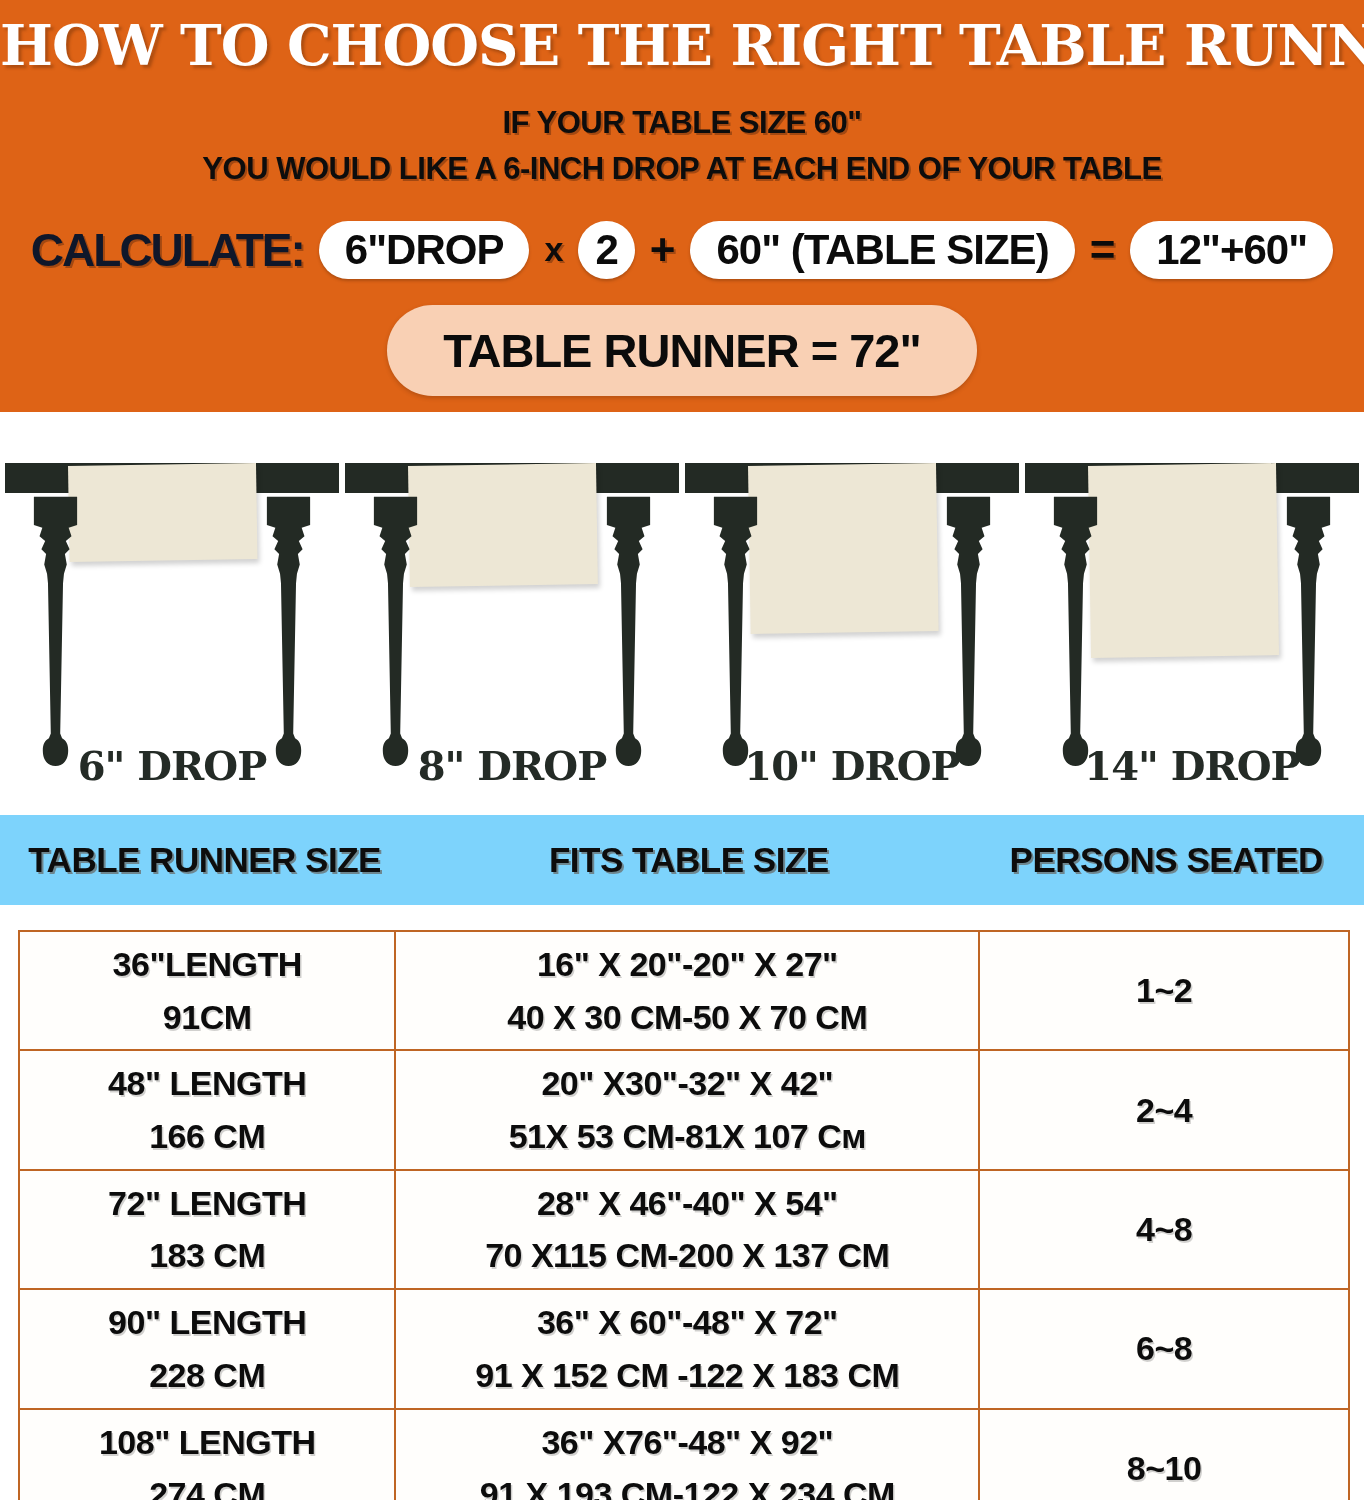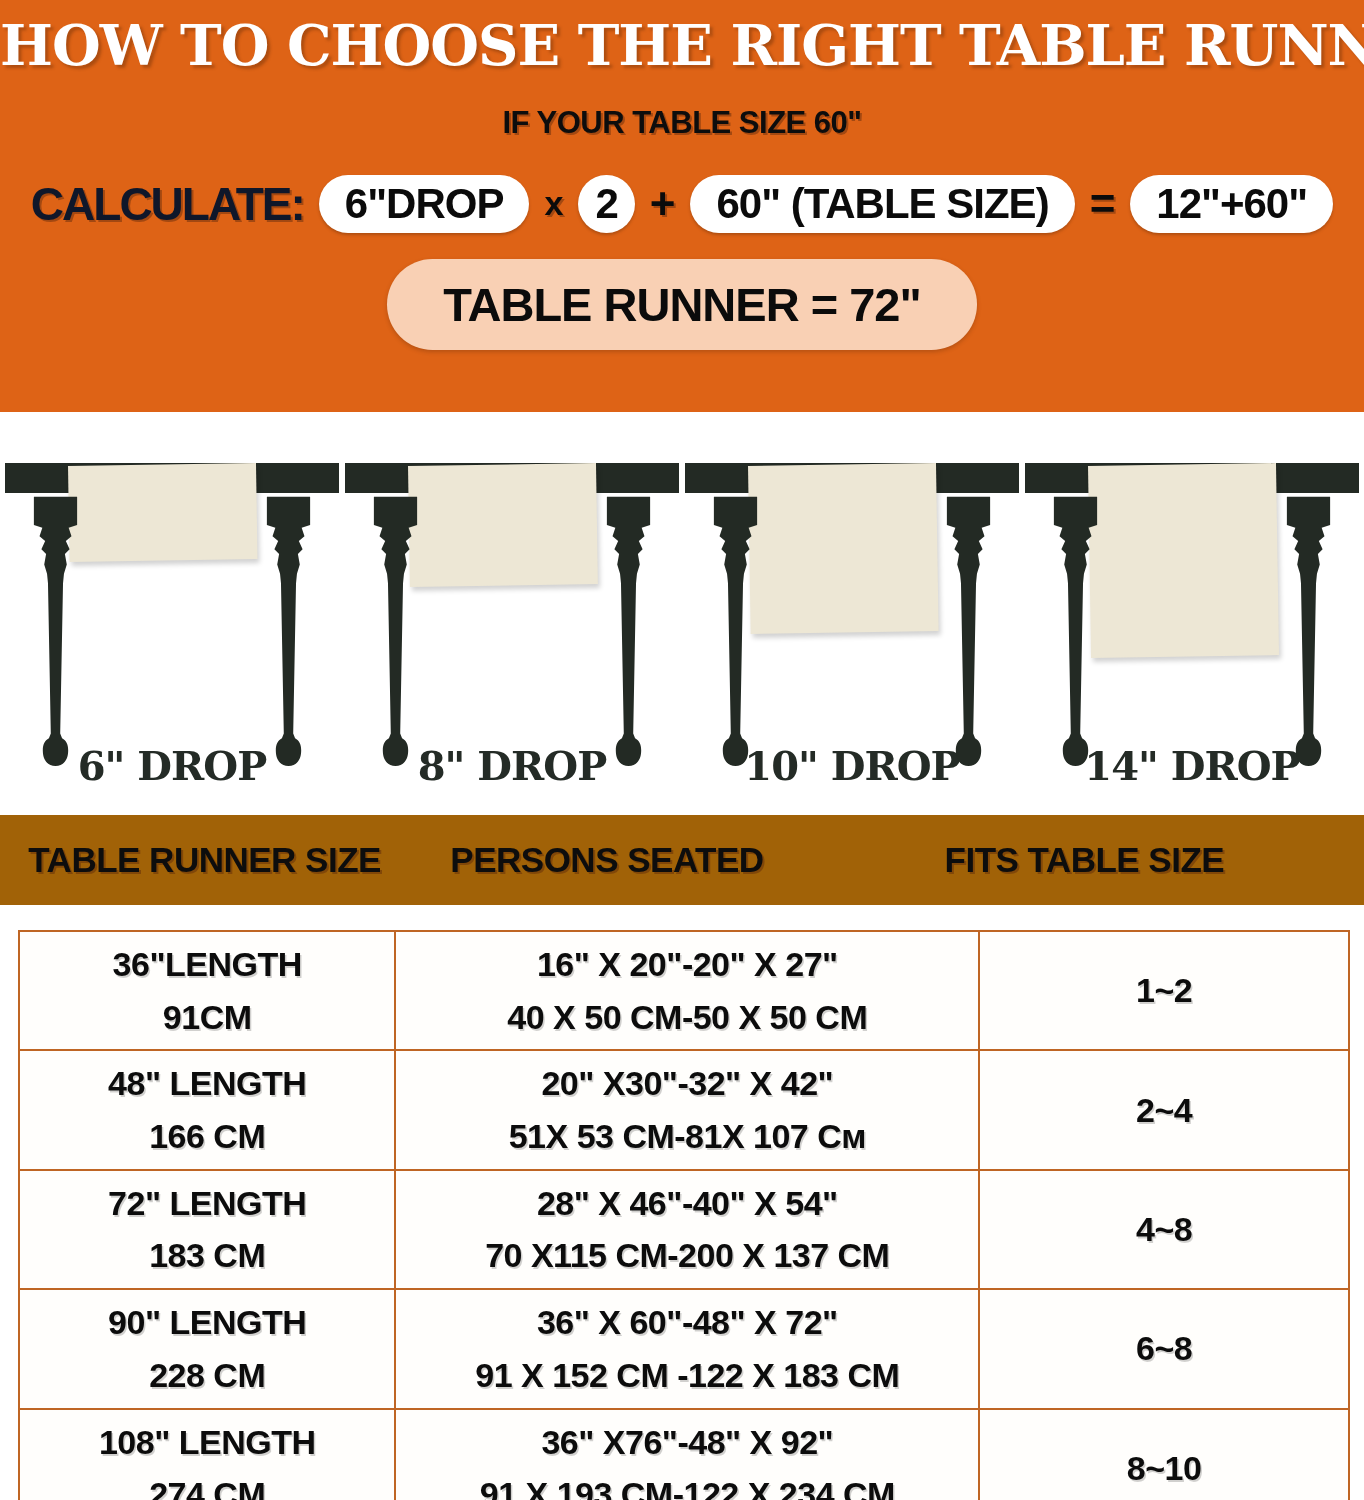--- a/index.html
+++ b/index.html
@@ -65,21 +65,21 @@
   .fig-1 .runner{height:121px;}
   .fig-2 .runner{height:168px;}
   .fig-3 .runner{height:192px;}
   .drop-label{
     position:absolute;bottom:26px;width:100%;text-align:center;
     font-family:"DejaVu Serif",serif;font-weight:bold;font-size:40px;
     color:#242b26;letter-spacing:-1px;white-space:nowrap;
   }
   
   .chart-header{
-    height:90px;background:#a16207;display:flex;align-items:center;
+    height:90px;background:#7dd3fc;display:flex;align-items:center;
   }
   .chart-header .hcell{
     text-align:center;font-weight:bold;font-size:35px;color:#0d0d0d;
     letter-spacing:-0.5px;text-shadow:2px 2px 0 rgba(90,40,10,0.45);
   }
   .hcell.c1{width:30%;}
   .hcell.c2{width:41%;}
   .hcell.c3{width:29%;}
   
   .chart-wrap{background:#ffffff;padding:25px 14px 0 18px;}
@@ -104,20 +104,21 @@
     <path id="legpath" fill="#232a24" d="M2,0 L48,0 L48,30 L39,33 L42,42 L36,47 L40,56 L35,61 L37,72 L34,82 L33,92
          L30,252 L32,257 C36.5,259.5 38.5,263.5 38.5,270 C38.5,280.5 33,286.5 25,286.5
          C17,286.5 11.5,280.5 11.5,270 C11.5,263.5 13.5,259.5 18,257 L20,252
          L17,92 L16,82 L13,72 L15,61 L10,56 L14,47 L8,42 L11,33 L2,30 Z"></path>
   </defs>
 </svg>
 
 <div class="top-section">
   <div class="page-title">HOW TO CHOOSE THE RIGHT TABLE RUNNER</div>
   <div class="subtitle line1">IF YOUR TABLE SIZE 60"</div>
+  <div class="subtitle line2">YOU WOULD LIKE A 6-INCH DROP AT EACH END OF YOUR TABLE</div>
 
   <div class="calc-row">
     <span class="calc-label">CALCULATE:</span>
     <span class="pill">6"DROP</span>
     <span class="op times">x</span>
     <span class="pill circle">2</span>
     <span class="op plus">+</span>
     <span class="pill">60" (TABLE SIZE)</span>
     <span class="op equals">=</span>
     <span class="pill">12"+60"</span>
@@ -186,40 +187,40 @@
         <svg viewBox="0 0 50 290">
           <use href="#legpath"></use>
         </svg>
       </div>
     <div class="drop-label">14" DROP</div>
   </div>
 </div>
 
 <div class="chart-header">
   <div class="hcell c1">TABLE RUNNER SIZE</div>
+  <div class="hcell c2">FITS TABLE SIZE</div>
   <div class="hcell c3">PERSONS SEATED</div>
-  <div class="hcell c2">FITS TABLE SIZE</div>
 </div>
 
 <div class="chart-wrap">
   <table class="size-table">
     <colgroup>
         <col class="c1">
         <col class="c2">
         <col class="c3">
       </colgroup>
     <tbody>
       <tr>
         <td>
           <div>36"LENGTH</div>
           <div>91CM</div>
         </td>
         <td>
           <div>16" X 20"-20" X 27"</div>
-          <div>40 X 50 CM-50 X 50 CM</div>
+          <div>40 X 30 CM-50 X 70 CM</div>
         </td>
         <td>1~2</td>
       </tr>
       <tr>
         <td>
           <div>48" LENGTH</div>
           <div>166 CM</div>
         </td>
         <td>
           <div>20" X30"-32" X 42"</div>

